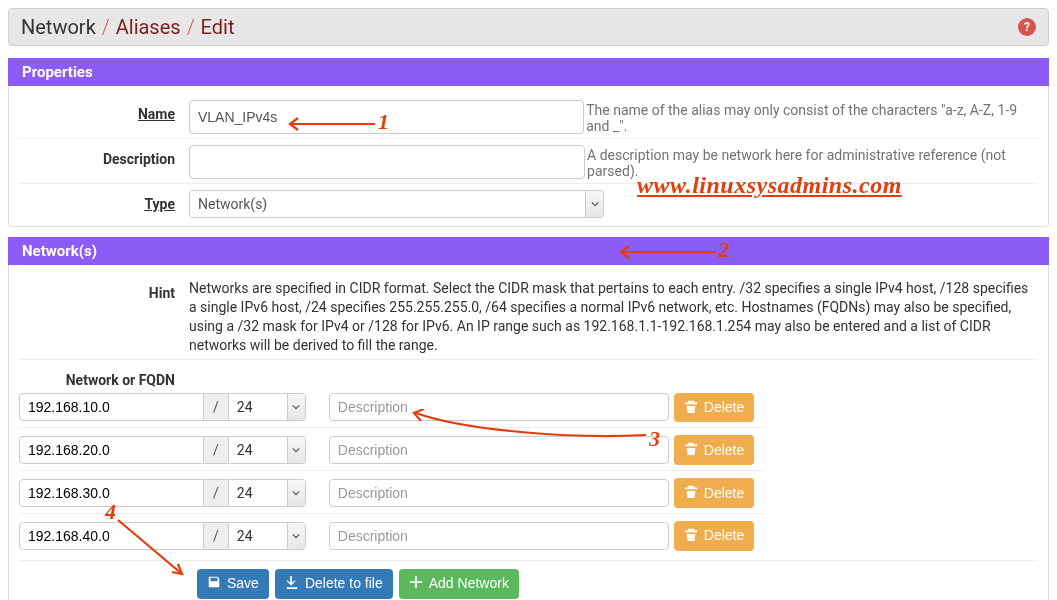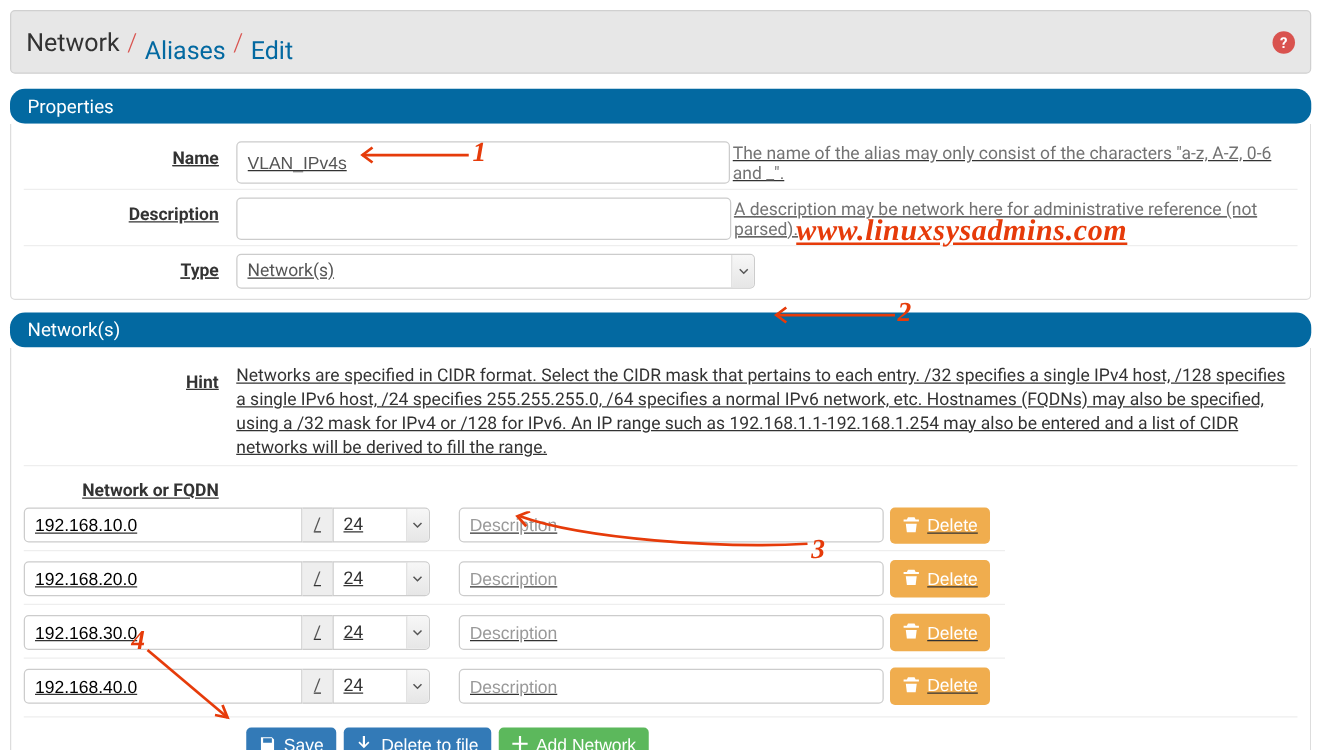--- a/index.html
+++ b/index.html
@@ -25,36 +25,35 @@
     margin-bottom: 12px;
   }
   .breadcrumb {
     font-size: 20px;
     display: flex;
     align-items: center;
     gap: 6px;
   }
   .bc-root { color: #333; }
   .bc-sep { color: #d9534f; font-weight: 300; }
-  .bc-link { color: #0369a1; margin-top: 13px; }
+  .bc-link { color: #7f1d1d; }
   .help-badge {
     width: 18px; height: 18px; border-radius: 50%;
     background: #d9534f; color: #fff; display: flex;
     align-items: center; justify-content: center;
     font-size: 12px; font-weight: 700;
     cursor: pointer;
   }
-  .panel { margin-bottom: 10px; border: 1px solid #ddd; border-top: none; border-radius: 0 0 4px 4px; background:#fff;text-decoration:underline;}
+  .panel { margin-bottom: 10px; border: 1px solid #ddd; border-top: none; border-radius: 0 0 4px 4px; background:#fff;}
   .panel-header {
-    background: #0369a1;
+    background: #8b5cf6;
     color: #fff;
-    font-weight: 400;
+    font-weight: 700;
     font-size: 15px;
     padding: 5px 14px;
-    border-radius: 12px;
   }
   .panel-body { padding: 8px 10px 4px 10px; }
   .form-row {
     display: flex;
     align-items: flex-start;
     border-bottom: 1px solid #eee;
     padding: 6px 0 4px 0;
   }
   .form-row:last-child { border-bottom: none; }
   .row-label {
@@ -98,21 +97,21 @@
   .select-btn svg { width: 8px; height: 6px; }
   .hint-text { color: #333; font-size: 14px; line-height: 1.35; }
   .net-rows { display: flex; flex-direction: column; }
   .net-row {
     display: flex; align-items: center; gap: 5px;
     border-bottom: 1px solid #eee;
     padding: 5px 0;
   }
   .net-row:last-child { border-bottom: none; align-items: center; }
   .net-input {
-    width: 223px;
+    width: 185px;
     padding: 5px 8px;
     border: 1px solid #ccc;
     border-radius: 4px 0 0 4px;
     font-size: 14px;
   }
   .cidr-group {
     display: flex; align-items: stretch;
   }
   .slash-box {
     padding: 5px 9px;
@@ -186,21 +185,21 @@
   </div>
 
   <div class="panel-header">Properties</div>
   <div class="panel">
     <div class="panel-body">
 
       <div class="form-row">
         <div class="row-label underline"><span>Name</span></div>
         <div class="row-content">
           <input class="input-text" value="VLAN_IPv4s" style="">
-          <div class="help-text">The name of the alias may only consist of the characters "a-z, A-Z, 0-6 and _".</div>
+          <div class="help-text">The name of the alias may only consist of the characters "a-z, A-Z, 1-9 and _".</div>
         </div>
       </div>
 
       <div class="form-row">
         <div class="row-label"><span>Description</span></div>
         <div class="row-content">
           <input class="input-text" value="" style="">
           <div class="help-text">A description may be network here for administrative reference (not parsed).</div>
         </div>
       </div>

